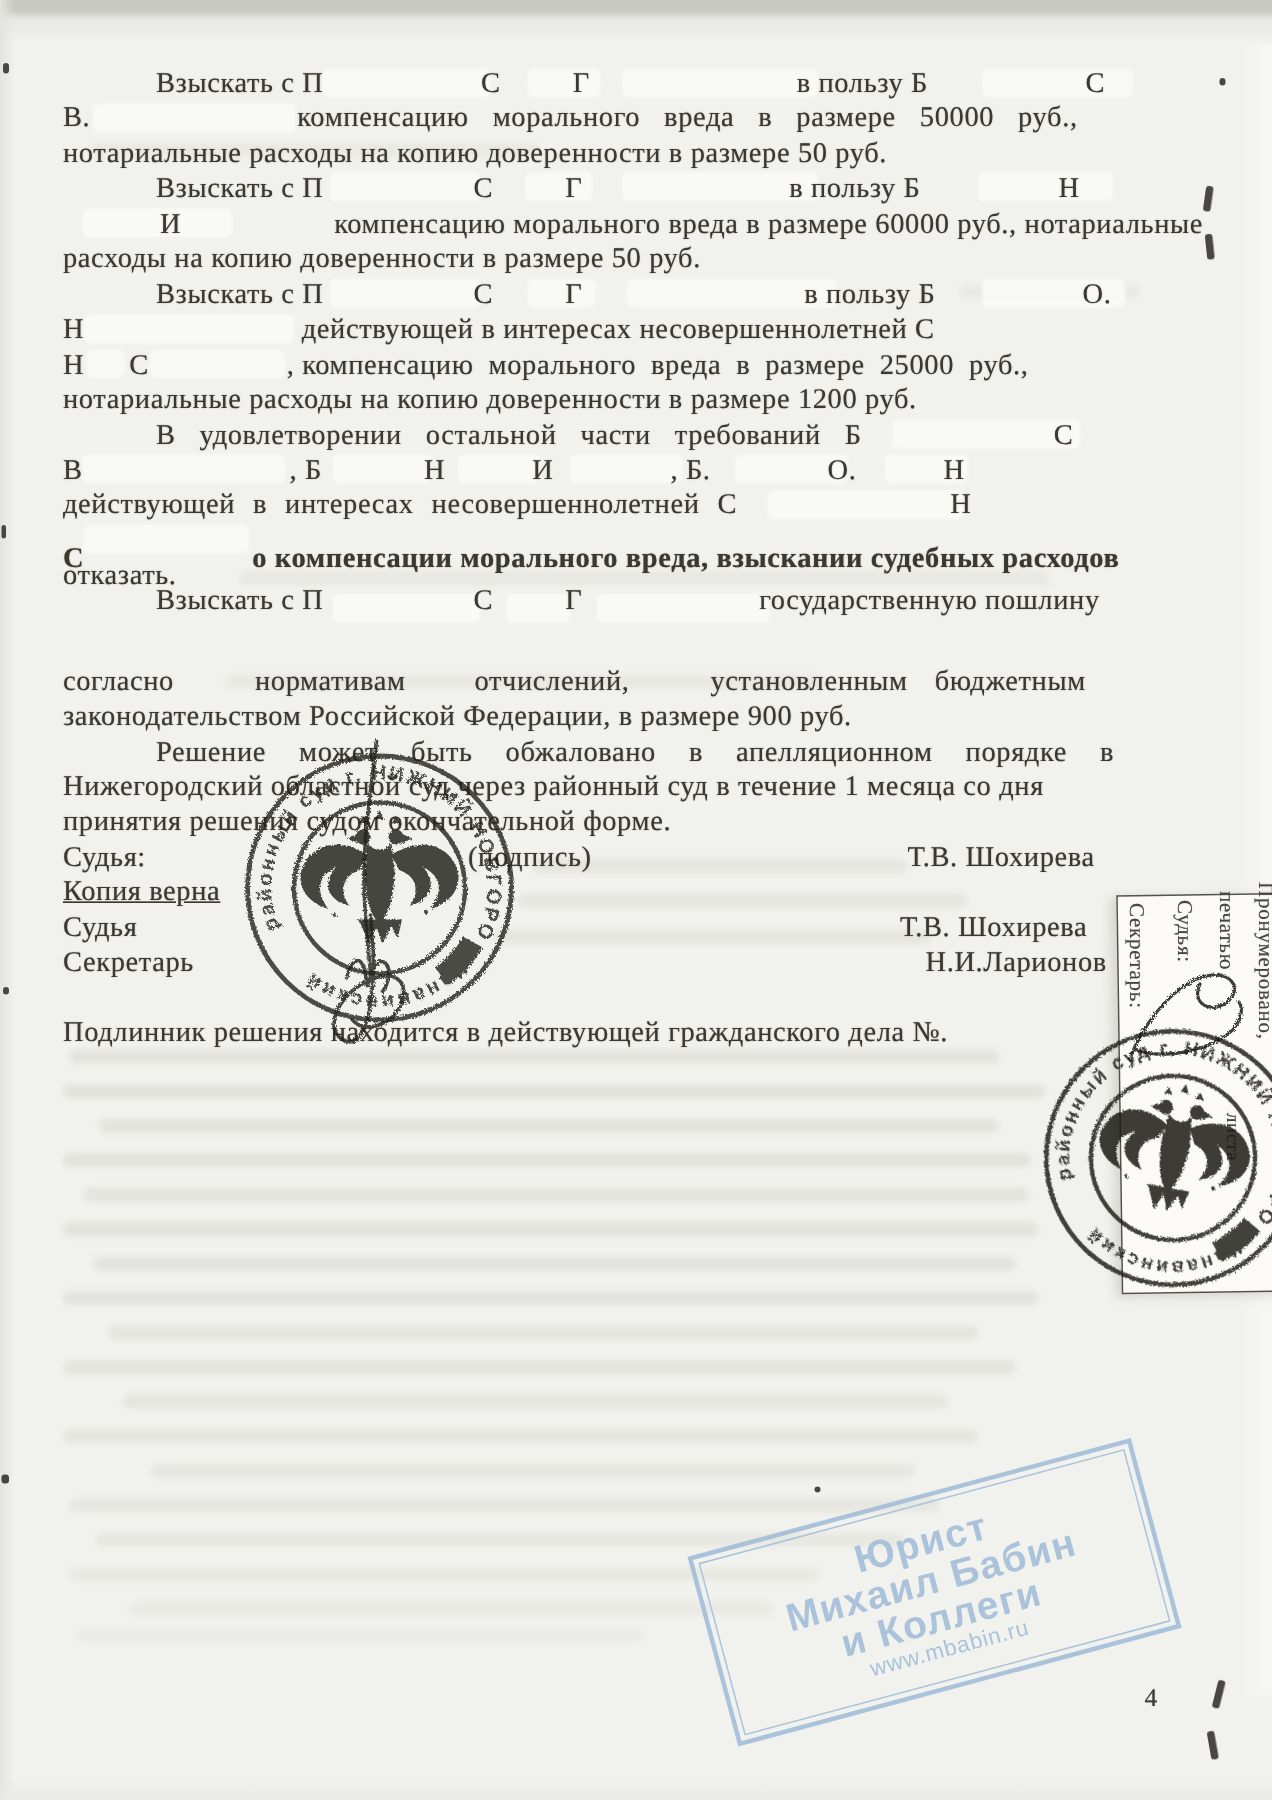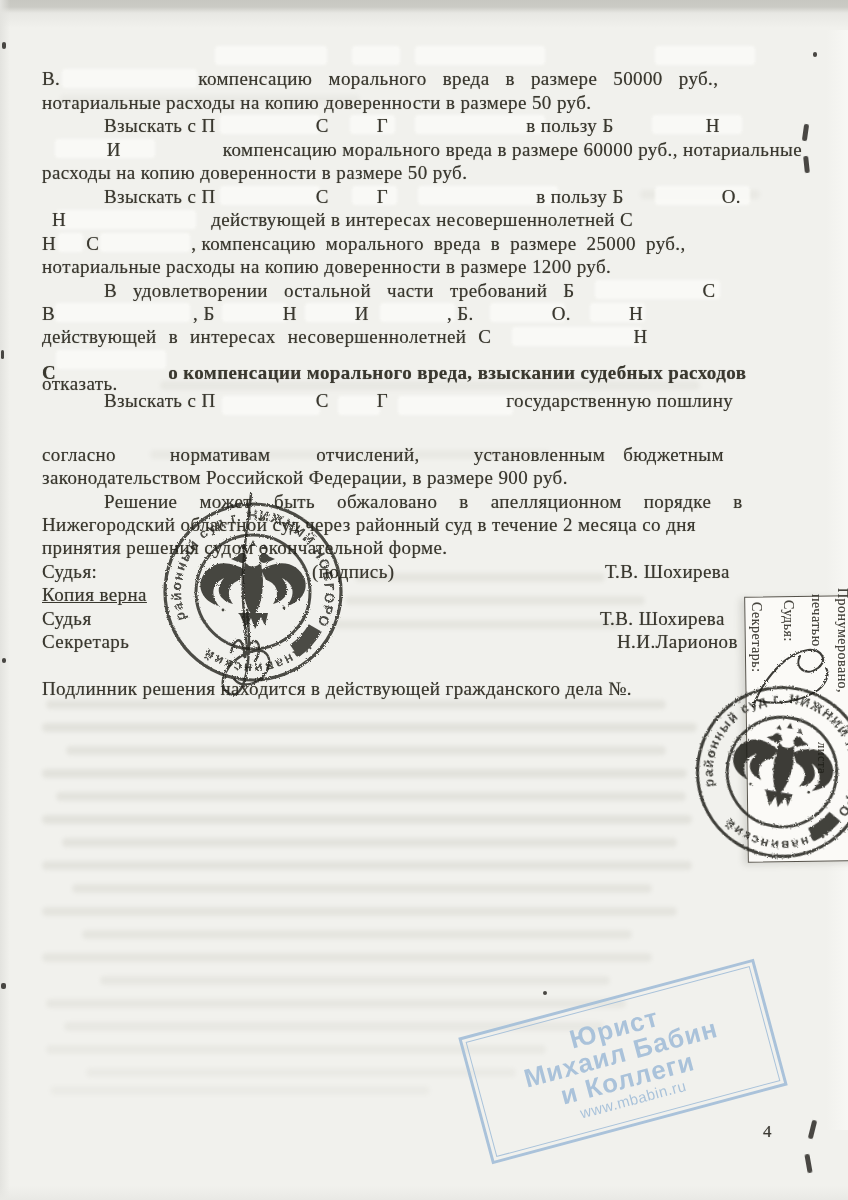--- a/index.html
+++ b/index.html
@@ -114,39 +114,40 @@
     <div class="patch" style="left: 380px; top: 303px; width: 75px;"></div>
     <div class="patch" style="left: 490px; top: 303px; width: 75px;"></div>
     <div class="patch" style="left: 590px; top: 303px; width: 55px;"></div>
     <div class="patch" style="left: 512px; top: 327px; width: 130px;"></div>
     <div class="patch" style="left: 56px; top: 350px; width: 110px;"></div>
     <div class="patch" style="left: 222px; top: 396px; width: 98px;"></div>
     <div class="patch" style="left: 338px; top: 396px; width: 42px;"></div>
     <div class="patch" style="left: 398px; top: 396px; width: 115px;"></div>
   </div>
 <div class="layer" id="text-layer">
+    <div class="line" style="top: 44px;"><span class="gap" style="width: 62px;"></span>Взыскать с П<span class="gap" style="width: 105px;"></span>С<span class="gap" style="width: 48px;"></span>Г<span class="gap" style="width: 138px;"></span>в пользу Б<span class="gap" style="width: 105px;"></span>С</div>
     <div class="line" style="top: 67.45px;">В.<span class="gap" style="width: 138px;"></span>компенсацию<span class="gap" style="width: 16px;"></span>морального<span class="gap" style="width: 16px;"></span>вреда<span class="gap" style="width: 16px;"></span>в<span class="gap" style="width: 16px;"></span>размере<span class="gap" style="width: 16px;"></span>50000<span class="gap" style="width: 16px;"></span>руб.,</div>
     <div class="line" style="top: 90.9px;">нотариальные расходы на копию доверенности в размере 50 руб.</div>
     <div class="line" style="top: 114.35px;"><span class="gap" style="width: 62px;"></span>Взыскать с П<span class="gap" style="width: 100px;"></span>С<span class="gap" style="width: 48px;"></span>Г<span class="gap" style="width: 138px;"></span>в пользу Б<span class="gap" style="width: 92px;"></span>Н</div>
     <div class="line" style="top: 137.8px; text-align: right;">И<span class="gap" style="width: 102px;"></span>компенсацию морального вреда в размере 60000 руб., нотариальные</div>
     <div class="line" style="top: 161.25px;">расходы на копию доверенности в размере 50 руб.</div>
     <div class="line" style="top: 184.7px;"><span class="gap" style="width: 62px;"></span>Взыскать с П<span class="gap" style="width: 100px;"></span>С<span class="gap" style="width: 48px;"></span>Г<span class="gap" style="width: 148px;"></span>в пользу Б<span class="gap" style="width: 98px;"></span>О.</div>
-    <div class="line" style="top: 208.15px; margin-left: 10px;">Н<span class="gap" style="width: 145px;"></span>действующей в интересах несовершеннолетней С</div>
+    <div class="line" style="top: 208.15px;">Н<span class="gap" style="width: 145px;"></span>действующей в интересах несовершеннолетней С</div>
     <div class="line" style="top: 231.6px;">Н<span class="gap" style="width: 30px;"></span>С<span class="gap" style="width: 92px;"></span>, компенсацию<span class="gap" style="width: 10px;"></span>морального<span class="gap" style="width: 10px;"></span>вреда<span class="gap" style="width: 10px;"></span>в<span class="gap" style="width: 10px;"></span>размере<span class="gap" style="width: 10px;"></span>25000<span class="gap" style="width: 10px;"></span>руб.,</div>
     <div class="line" style="top: 255.05px;">нотариальные расходы на копию доверенности в размере 1200 руб.</div>
     <div class="line" style="top: 278.5px;"><span class="gap" style="width: 62px;"></span>В<span class="gap" style="width: 16px;"></span>удовлетворении<span class="gap" style="width: 16px;"></span>остальной<span class="gap" style="width: 16px;"></span>части<span class="gap" style="width: 16px;"></span>требований<span class="gap" style="width: 16px;"></span>Б<span class="gap" style="width: 128px;"></span>С</div>
     <div class="line" style="top: 301.95px;">В<span class="gap" style="width: 138px;"></span>, Б<span class="gap" style="width: 68px;"></span>Н<span class="gap" style="width: 58px;"></span>И<span class="gap" style="width: 78px;"></span>, Б.<span class="gap" style="width: 78px;"></span>О.<span class="gap" style="width: 58px;"></span>Н</div>
     <div class="line" style="top: 325.4px;">действующей<span class="gap" style="width: 12px;"></span>в<span class="gap" style="width: 12px;"></span>интересах<span class="gap" style="width: 12px;"></span>несовершеннолетней<span class="gap" style="width: 12px;"></span>С<span class="gap" style="width: 142px;"></span>Н</div>
     <div class="line" style="top: 361px; font-weight: bold;">С<span class="gap" style="width: 112px;"></span>о компенсации морального вреда, взыскании судебных расходов</div>
     <div class="line" style="top: 372.3px;">отказать.</div>
     <div class="line" style="top: 389px;"><span class="gap" style="width: 62px;"></span>Взыскать с П<span class="gap" style="width: 100px;"></span>С<span class="gap" style="width: 48px;"></span>Г<span class="gap" style="width: 118px;"></span>государственную пошлину</div>
     <div class="line" style="top: 442.65px;">согласно<span class="gap" style="width: 54px;"></span>нормативам<span class="gap" style="width: 46px;"></span>отчислений,<span class="gap" style="width: 54px;"></span>установленным<span class="gap" style="width: 18px;"></span>бюджетным</div>
     <div class="line" style="top: 466.1px;">законодательством Российской Федерации, в размере 900 руб.</div>
     <div class="line" style="top: 489.55px;"><span class="gap" style="width: 62px;"></span>Решение<span class="gap" style="width: 22px;"></span>может<span class="gap" style="width: 22px;"></span>быть<span class="gap" style="width: 22px;"></span>обжаловано<span class="gap" style="width: 22px;"></span>в<span class="gap" style="width: 22px;"></span>апелляционном<span class="gap" style="width: 22px;"></span>порядке<span class="gap" style="width: 22px;"></span>в</div>
-    <div class="line" style="top: 513px;">Нижегородский областной суд через районный суд в течение 2 месяца со дня</div>
+    <div class="line" style="top: 513px;">Нижегородский областной суд через районный суд в течение 1 месяца со дня</div>
     <div class="line" style="top: 536.45px;">принятия решения судом окончательной форме.</div>
     <div class="line" style="top: 559.9px;"><span class="col" style="left: 0px;">Судья:</span><span class="col" style="left: 270px;">(подпись)</span><span class="col" style="left: 563px;">Т.В. Шохирева</span></div>
     <div class="line" style="top: 583.35px; text-decoration: underline;">Копия верна</div>
     <div class="line" style="top: 606.8px;"><span class="col" style="left: 0px;">Судья</span><span class="col" style="left: 558px;">Т.В. Шохирева</span></div>
     <div class="line" style="top: 630.25px;"><span class="col" style="left: 0px;">Секретарь</span><span class="col" style="left: 575px;">Н.И.Ларионов</span></div>
     <div class="line" style="top: 653.7px;"></div>
     <div class="line" style="top: 677.15px;">Подлинник решения находится в действующей гражданского дела №.</div>
   </div>
 
 <svg class="ink" width="848" height="1200" viewBox="0 0 848 1200">

